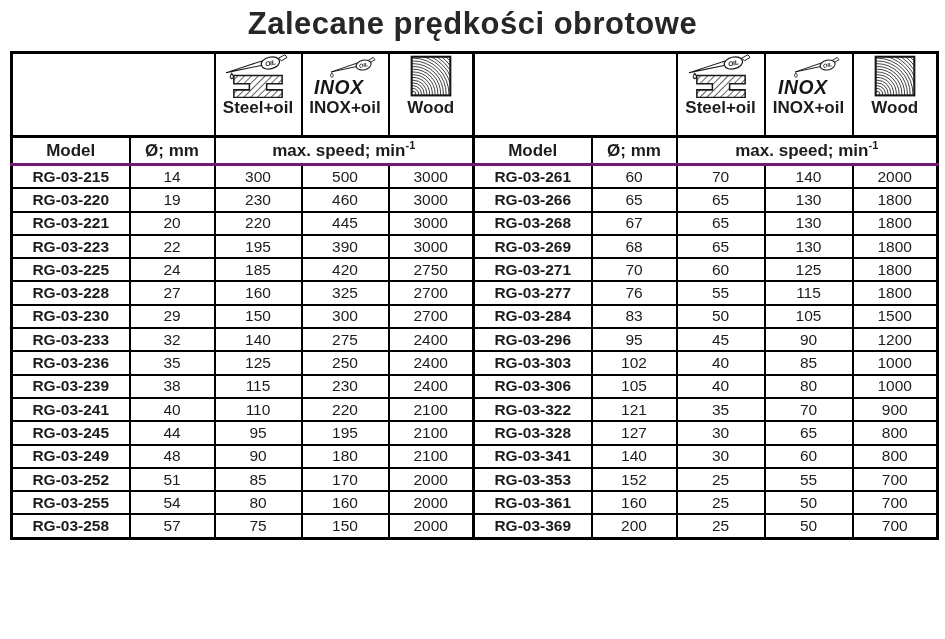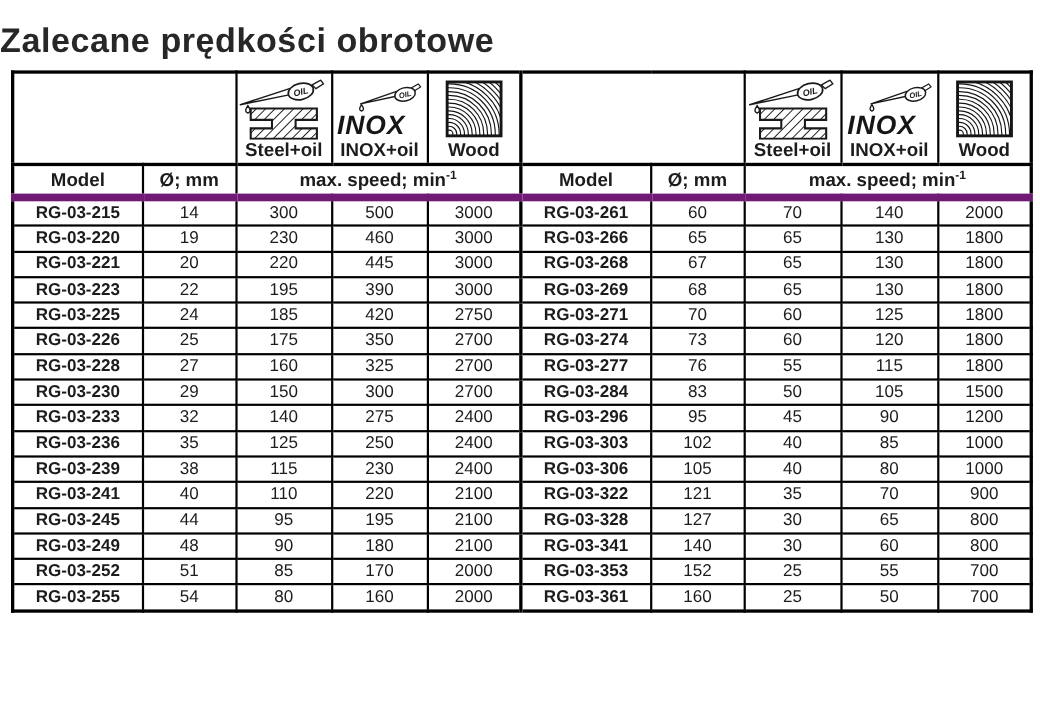--- a/index.html
+++ b/index.html
@@ -1,43 +1,43 @@
 <!DOCTYPE html>
 <html><head>
 <meta charset="utf-8">
 <style>
   html,body { margin:0; padding:0; }
   body {
     width:945px; height:639px; background:#ffffff; overflow:hidden;
     font-family:"Liberation Sans", sans-serif; color:#1c1c1c;
   }
   .page-title {
-    text-align:left; font-size:31px; font-weight:bold; color:#272727;
-    margin:19px 0 9px 0; letter-spacing:0.5px;
+    text-align:center; font-size:31px; font-weight:bold; color:#272727;
+    margin:6px 0 9px 0; letter-spacing:0.5px;
   }
   table.speed-table {
     border-collapse:collapse; table-layout:fixed;
     margin-left:10px; width:926px;
     border:3px solid #000;
   }
   th, td {
     border:2px solid #000; padding:0; text-align:center; vertical-align:middle;
     overflow:hidden; white-space:nowrap;
   }
   .half-start { border-left:3px solid #000 !important; }
   tr.icons-row th { height:81px; border-bottom:3px solid #000; }
-  tr.sub-header th { height:25px; font-size:17px; border-bottom:7px solid #701a75; }
+  tr.sub-header th { height:25px; font-size:17px; border-bottom:3px solid #701a75; }
   tbody td { height:21.3px; font-size:15.5px; font-weight:normal; }
   tbody td.model { font-weight:bold; }
   .icon-wrap {
     display:flex; flex-direction:column; align-items:center;
     justify-content:flex-end; height:81px; gap:1px;
   }
   .icon-wrap svg { display:block; }
-  .icon-label { font-size:17px; font-weight:bold; line-height:1.05; padding-bottom:2px; }
+  .icon-label { font-size:17px; font-weight:bold; line-height:1.05; padding-bottom:18px; }
   sup.inv { font-size:11px; vertical-align:super; line-height:0; }
 </style>
 </head>
 <body>
 
 <div class="page-title">Zalecane prędkości obrotowe</div>
 
 <table class="speed-table">
   <colgroup>
     <col style="width:118px">
@@ -268,32 +268,20 @@
         <td>185</td>
         <td>420</td>
         <td>2750</td>
         <td class="model half-start">RG-03-271</td>
         <td>70</td>
         <td>60</td>
         <td>125</td>
         <td>1800</td>
       </tr>
       <tr>
-        <td class="model">RG-03-226</td>
-        <td>25</td>
-        <td>175</td>
-        <td>350</td>
-        <td>2700</td>
-        <td class="model half-start">RG-03-274</td>
-        <td>73</td>
-        <td>60</td>
-        <td>120</td>
-        <td>1800</td>
-      </tr>
-      <tr>
         <td class="model">RG-03-228</td>
         <td>27</td>
         <td>160</td>
         <td>325</td>
         <td>2700</td>
         <td class="model half-start">RG-03-277</td>
         <td>76</td>
         <td>55</td>
         <td>115</td>
         <td>1800</td>
@@ -399,14 +387,26 @@
         <td>54</td>
         <td>80</td>
         <td>160</td>
         <td>2000</td>
         <td class="model half-start">RG-03-361</td>
         <td>160</td>
         <td>25</td>
         <td>50</td>
         <td>700</td>
       </tr>
+      <tr>
+        <td class="model">RG-03-258</td>
+        <td>57</td>
+        <td>75</td>
+        <td>150</td>
+        <td>2000</td>
+        <td class="model half-start">RG-03-369</td>
+        <td>200</td>
+        <td>25</td>
+        <td>50</td>
+        <td>700</td>
+      </tr>
     </tbody>
 </table>
 
 </body></html>

